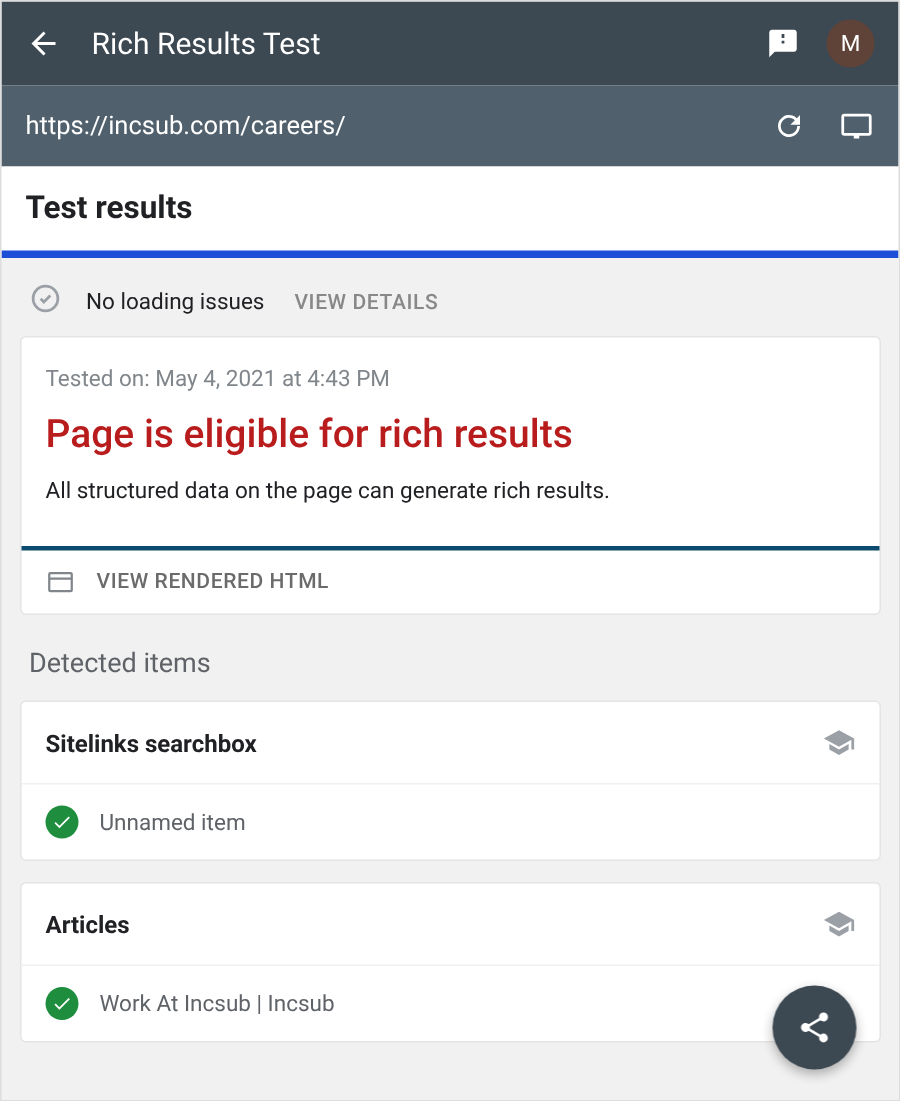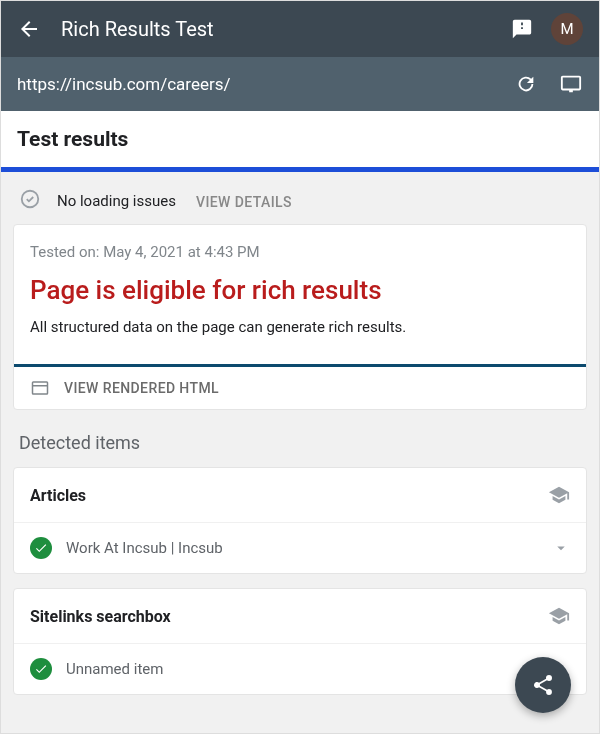--- a/index.html
+++ b/index.html
@@ -183,58 +183,58 @@
           </svg>
       </span>
       <span class="label">VIEW RENDERED HTML</span>
     </div>
   </div>
 
   <div class="section-title">Detected items</div>
 
   <div class="item-card">
     <div class="item-header">
-      <span class="name">Articles</span>
+      <span class="name">Sitelinks searchbox</span>
       <span>
         <svg width="22" height="22" viewBox="0 0 24 24">
             <path d="M12 3L1 9l11 6 9-4.91V17h2V9L12 3zM5 13.18v4L12 21l7-3.82v-4L12 17l-7-3.82z" fill="#9aa0a6"></path>
           </svg>
       </span>
     </div>
     <div class="item-row">
       <span class="check">
         <svg width="14" height="14" viewBox="0 0 24 24">
             <path d="M9 16.17L4.83 12 3.41 13.41 9 19l12-12-1.41-1.41z" fill="#fff"></path>
           </svg>
       </span>
-      <span class="label">Work At Incsub | Incsub</span>
-      <span>
-        <svg width="18" height="18" viewBox="0 0 24 24">
-            <path d="M7 10l5 5 5-5z" fill="#9aa0a6"></path>
-          </svg>
-      </span>
+      <span class="label">Unnamed item</span>
     </div>
   </div>
 
   <div class="item-card">
     <div class="item-header">
-      <span class="name">Sitelinks searchbox</span>
+      <span class="name">Articles</span>
       <span>
         <svg width="22" height="22" viewBox="0 0 24 24">
             <path d="M12 3L1 9l11 6 9-4.91V17h2V9L12 3zM5 13.18v4L12 21l7-3.82v-4L12 17l-7-3.82z" fill="#9aa0a6"></path>
           </svg>
       </span>
     </div>
     <div class="item-row">
       <span class="check">
         <svg width="14" height="14" viewBox="0 0 24 24">
             <path d="M9 16.17L4.83 12 3.41 13.41 9 19l12-12-1.41-1.41z" fill="#fff"></path>
           </svg>
       </span>
-      <span class="label">Unnamed item</span>
+      <span class="label">Work At Incsub | Incsub</span>
+      <span>
+        <svg width="18" height="18" viewBox="0 0 24 24">
+            <path d="M7 10l5 5 5-5z" fill="#9aa0a6"></path>
+          </svg>
+      </span>
     </div>
   </div>
 
   <div style="height:40px"></div>
 </div>
 
 <div class="fab">
   <span>
     <svg width="24" height="24" viewBox="0 0 24 24">
         <path d="M18 16.08c-.76 0-1.44.3-1.96.77L8.91 12.7a3.27 3.27 0 000-1.39l7.05-4.11c.54.5 1.25.8 2.04.8a3 3 0 10-3-3c0 .24.04.47.09.7L8.04 9.81A3 3 0 106 15a2.98 2.98 0 002.04-.81l7.12 4.16c-.05.21-.08.43-.08.65a2.92 2.92 0 105.84 0 2.92 2.92 0 00-2.92-2.92z" fill="#fff"></path>

